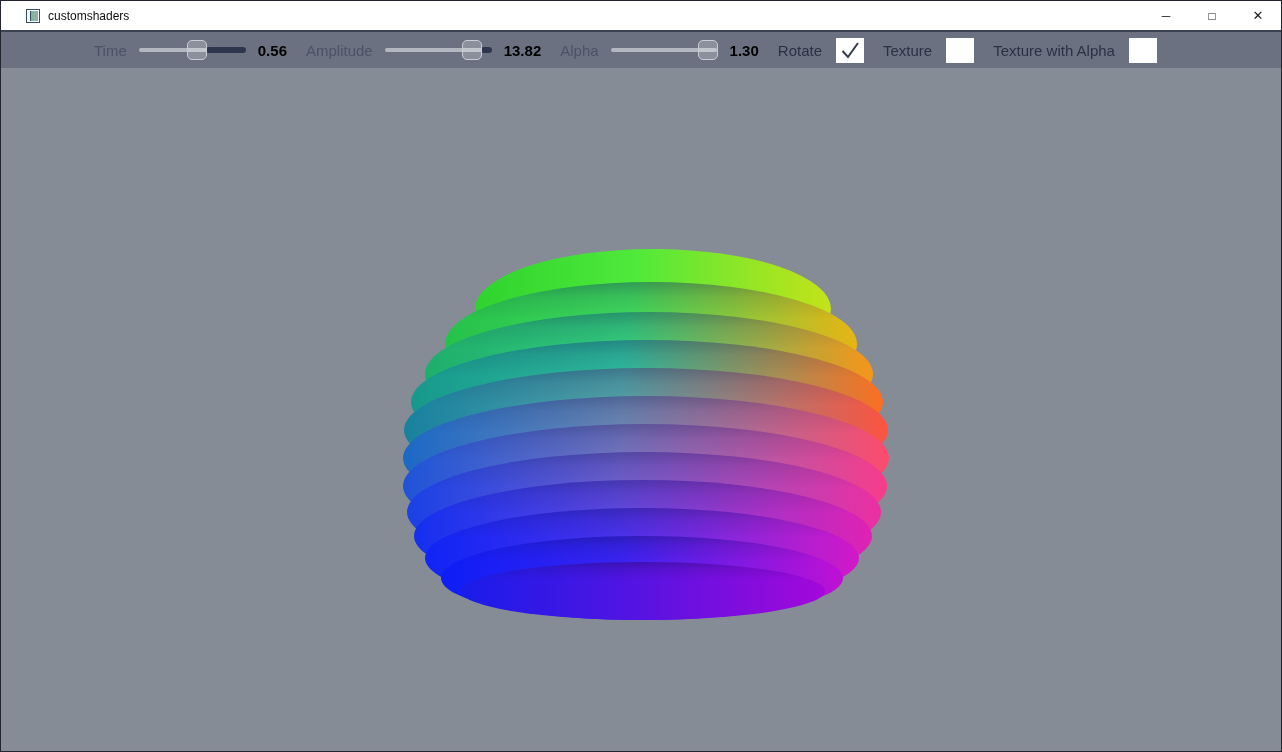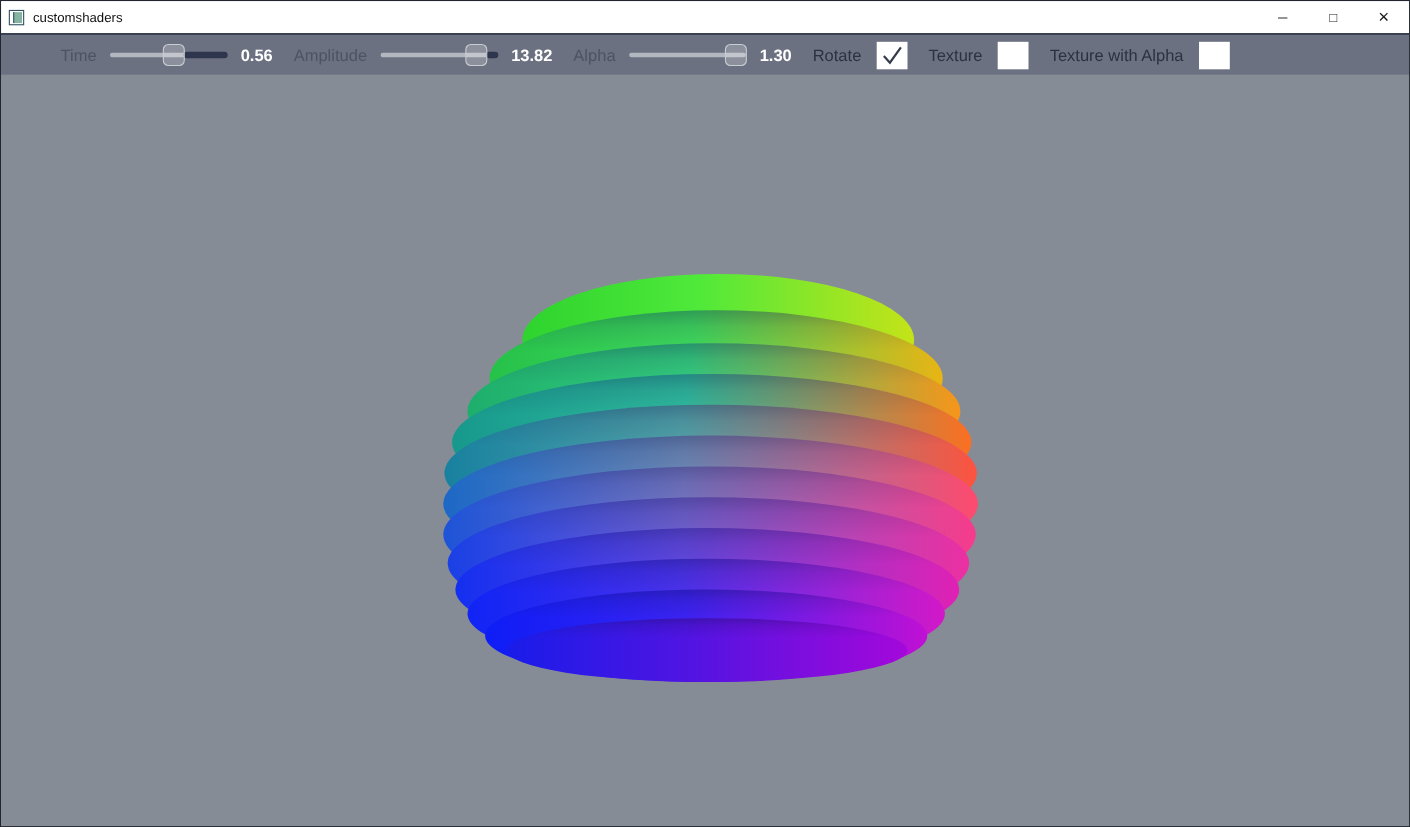--- a/index.html
+++ b/index.html
@@ -2,38 +2,38 @@
 <html><head>
 <meta charset="utf-8">
 <style>
   html,body{margin:0;padding:0}
   body{
     width:1282px;height:752px;box-sizing:border-box;
     border:1px solid #23262e;overflow:hidden;
     font-family:"Liberation Sans",sans-serif;background:#868c96;
   }
   
-  .titlebar{height:29px;background:#ffffff;display:flex;align-items:center;padding-left:7px}
+  .titlebar{height:29px;background:#ffffff;display:flex;align-items:center;padding-left:25px}
   .app-icon{width:14px;height:14px;background:#ffffff;border:1px solid #305062;box-sizing:border-box;position:relative;margin-right:8px;flex:0 0 auto}
   .app-icon::after{content:"";position:absolute;right:1px;top:1px;bottom:1px;width:7px;background:#86b4a3;border-left:1px solid #305062}
   .title-text{font-size:12px;color:#101010;white-space:nowrap}
   .win-controls{margin-left:auto;display:flex;height:100%}
   .win-btn{width:46px;height:100%;display:flex;align-items:center;justify-content:center;color:#1a1a1a;background:transparent;border:0;cursor:default}
   .win-btn.min{font-size:12px}
   .win-btn.max{font-size:12px}
   .win-btn.close{font-size:13px}
   .titlebar-sep{height:2px;background:#3a4150}
   
-  .toolbar{height:36px;background:#6b7180;display:flex;align-items:center;padding-left:54px}
+  .toolbar{height:36px;background:#6b7180;display:flex;align-items:center;padding-left:93px}
   .s-label{font-size:15px;color:#4d5264;margin-right:11px;white-space:nowrap}
   .slider{position:relative;width:108px;height:20px;margin-right:12px;flex:0 0 auto}
   .track-light{position:absolute;left:1px;right:1px;top:8px;height:4px;background:#b3b7bf;border-radius:2px}
   .track-dark{position:absolute;top:7px;height:6px;background:#2e364e;border-radius:3px}
   .handle{position:absolute;top:0;width:20px;height:20px;border-radius:5px;background:rgba(255,255,255,0.22);border:1px solid #c9cdd3;box-sizing:border-box}
-  .s-value{font-size:15px;font-weight:bold;color:#ffffff;margin-right:19px;white-space:nowrap}
+  .s-value{font-size:15px;font-weight:bold;color:#000000;margin-right:19px;white-space:nowrap}
   .cb-label{font-size:15px;font-weight:normal;color:#2b3142;margin-right:14px;white-space:nowrap}
   .checkbox{width:28px;height:25px;background:#ffffff;margin-right:19px;display:flex;align-items:center;justify-content:center;flex:0 0 auto}
   .checkbox svg{display:none}
   .checkbox.checked svg{display:block}
   
   .viewport{position:relative;width:1280px;height:683px;background:#868c96}
   .viewport svg{position:absolute;left:0;top:0}
 </style>
 </head>
 <body>

